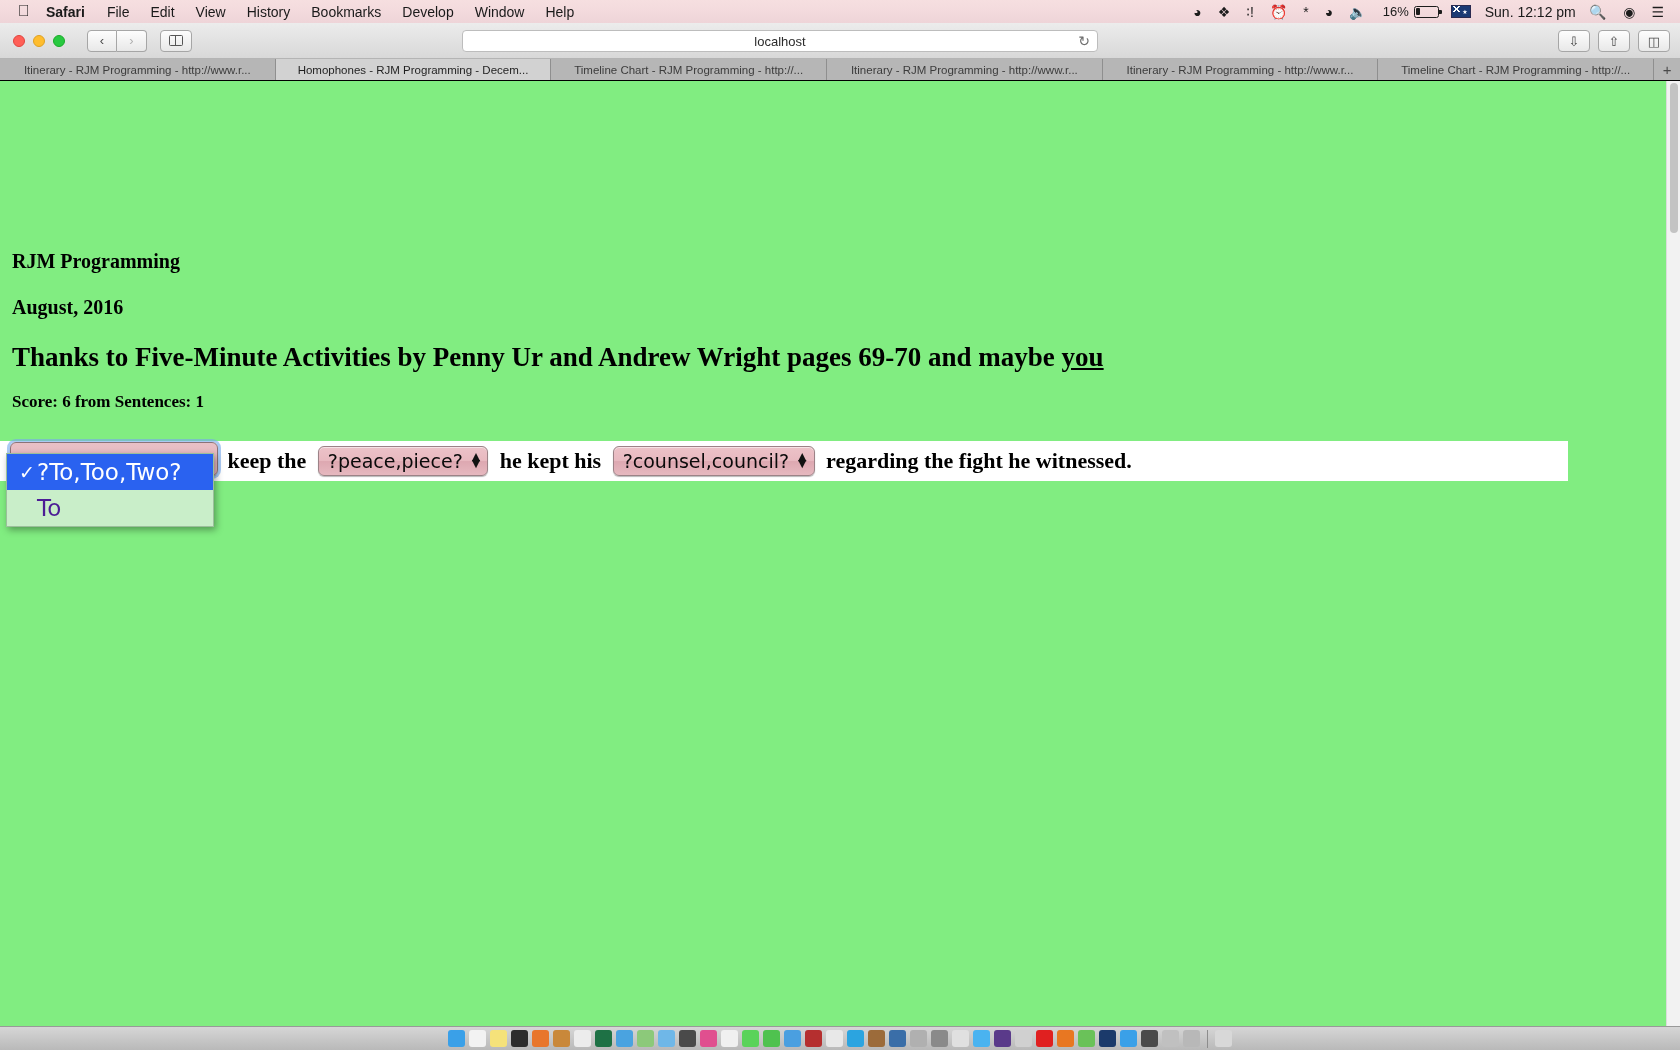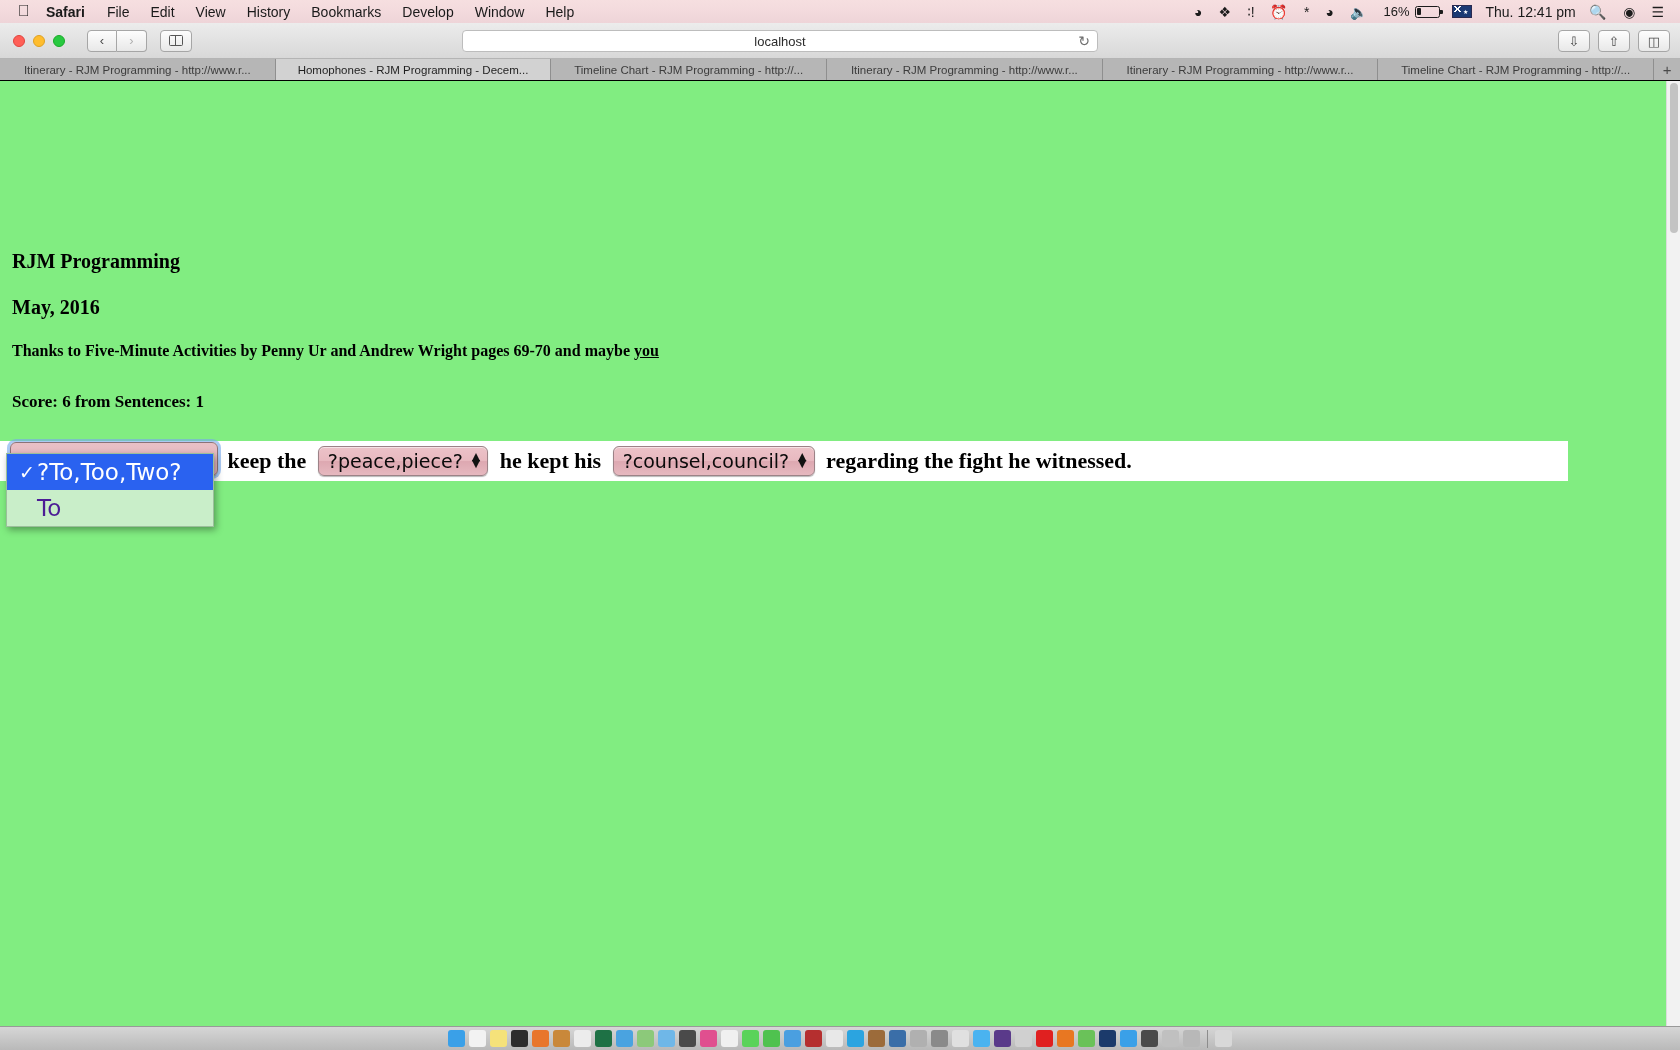--- a/index.html
+++ b/index.html
@@ -156,21 +156,21 @@
     text-shadow: 3px 3px 3px rgba(40,40,40,0.55);
     letter-spacing: 0px;
   }
   .hdg {
     position: absolute; left: 12px;
     font-family: "Liberation Serif", serif;
     font-weight: bold; color: #000;
   }
   #h-company { top: 169px; font-size: 20px; }
   #h-date    { top: 215px; font-size: 20px; }
-  #h-thanks  { top: 261px; font-size: 16px; }
+  #h-thanks  { top: 261px; font-size: 27px; }
   #h-score   { top: 311px; font-size: 17px; }
   #h-thanks a { color: #000; text-decoration: underline; }
 
   
   #sentence {
     position: absolute; left: 0; top: 360px; width: 1568px; height: 40px;
     background: #ffffff;
     display: flex; align-items: center;
     font-family: "Liberation Serif", serif;
     font-size: 22px; font-weight: bold; color: #000;
@@ -270,21 +270,21 @@
     <span class="st">∶!</span>
     <span class="st dim">⏰</span>
     <span class="st">*</span>
     <span class="st">◕</span>
     <span class="st">🔈</span>
     <span class="battpct">16%</span>
     <span class="batt">
         <i style="width: 16%;"></i>
       </span>
     <span class="flagau"></span>
-    <span class="clock">Thu. 12:41 pm</span>
+    <span class="clock">Sun. 12:12 pm</span>
     <span class="st">🔍</span>
     <span class="st">◉</span>
     <span class="st">☰</span>
   </span>
 </div>
 
 <div id="window">
 
   <div id="toolbar">
     <span class="traffic">
@@ -333,21 +333,21 @@
     <div class="tab">
         <span class="lbl">Timeline Chart - RJM Programming - http://...</span>
       </div>
     <div id="newtab">+</div>
   </div>
 
   <div id="page">
 
 
     <div class="hdg" id="h-company">RJM Programming</div>
-    <div class="hdg" id="h-date">May, 2016</div>
+    <div class="hdg" id="h-date">August, 2016</div>
 
     <div class="hdg" id="h-thanks">
       <span>Thanks to Five-Minute Activities by Penny Ur and Andrew Wright pages 69-70 and maybe </span><a href="#">you</a>
     </div>
 
     <div class="hdg" id="h-score">Score: 6 from Sentences: 1</div>
 
     <div id="sentence">
       <span style="display:inline-block;width:212px;"></span>
       <span class="txt"> keep the </span>

